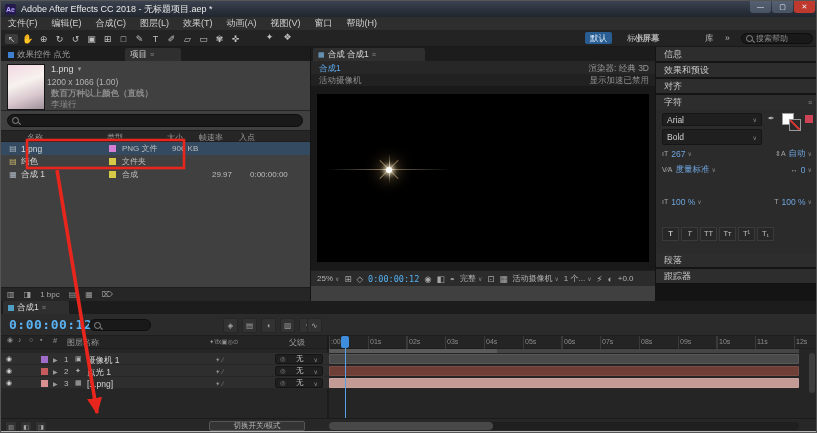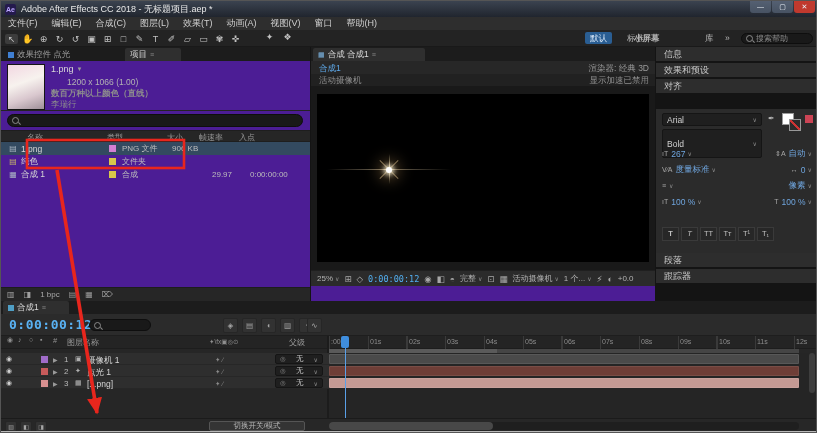--- a/index.html
+++ b/index.html
@@ -27,21 +27,21 @@
   .tool{width:13px;text-align:center;font-size:9px;color:#c2c2c2;}
   .tool.sel{background:#3c3c3c;border-radius:2px;}
   .ws{position:absolute;top:2px;height:12px;line-height:12px;font-size:8.5px;color:#b5b5b5;}
   .ws.active{background:#2a5e93;color:#dceafa;border-radius:2px;padding:0 5px;}
   .searchbox{background:#191919;border:1px solid #0e0e0e;border-radius:6px;display:flex;
     align-items:center;padding-left:4px;box-sizing:border-box;}
   .mag{width:5px;height:5px;border:1px solid #8a8a8a;border-radius:50%;position:relative;margin-right:3px;flex:none;}
   .mag::after{content:"";position:absolute;width:3px;height:1px;background:#8a8a8a;transform:rotate(45deg);right:-3px;bottom:-1px;}
   
   #main{position:absolute;left:0;top:46px;width:100%;height:254px;background:#141414;}
-  .panel{position:absolute;background:#4c1d95;}
+  .panel{position:absolute;background:#404040;}
   .tabbar{position:absolute;left:0;top:0;width:100%;height:14px;background:#1c1c1c;}
   .tab{position:absolute;top:1px;height:13px;display:flex;align-items:center;gap:3px;padding:0 5px;box-sizing:border-box;}
   .tab.active{background:#2f2f2f;border-radius:2px 2px 0 0;color:#d8d8d8;}
   .chip{width:6px;height:6px;flex:none;}
   .menuglyph{color:#8a8a8a;font-size:7px;}
   
   .colhdr{position:absolute;left:0;top:83px;width:100%;height:12px;background:#262626;
     border-top:1px solid #1e1e1e;border-bottom:1px solid #1e1e1e;box-sizing:border-box;}
   .colhdr span{position:absolute;top:1px;font-size:8px;color:#989898;}
   .prow{position:absolute;left:0;width:100%;height:13px;display:flex;align-items:center;}
@@ -151,21 +151,21 @@
           <span class="menuglyph">≡</span>
         </div>
       </div>
       <div class="abs" style="left:0;top:14px;width:100%;height:50px;border-bottom:1px solid #242424;box-sizing:border-box;">
         <div class="abs" style="left:6px;top:3px;width:36px;height:44px;border:1px solid #151515;
              background:linear-gradient(160deg,#f2d7e2 0%,#f7f2ee 40%,#d9c7ce 70%,#9e8f98 100%);"></div>
         <div class="abs" style="left:50px;top:3px;display:flex;align-items:center;gap:3px;">
           <span style="font-size:9px;color:#d8d8d8;">1.png</span>
           <span style="font-size:6px;color:#999;">▼</span>
         </div>
-        <div class="abs" style="left:66px;top:16px;font-size:8.5px;color:#b3b3b3;">1200 x 1066 (1.00)</div>
+        <div class="abs" style="left:46px;top:16px;font-size:8.5px;color:#b3b3b3;">1200 x 1066 (1.00)</div>
         <div class="abs" style="left:50px;top:27px;font-size:8.5px;color:#8d8d8d;font-weight:bold;">数百万种以上颜色（直线）</div>
         <div class="abs" style="left:50px;top:38px;font-size:8.5px;color:#8d8d8d;">李瑞行</div>
       </div>
       <div class="searchbox abs" style="left:6px;top:67px;width:296px;height:13px;border-radius:7px;">
         <span class="mag"></span>
       </div>
       <div class="colhdr">
         <span style="left:26px;">名称</span>
         <span style="left:106px;">类型</span>
         <span style="left:166px;">大小</span>
@@ -272,57 +272,54 @@
     <div class="abs" style="left:655px;top:0;width:162px;height:254px;">
       <div class="ph" style="top:0;">
         <span>信息</span>
       </div>
       <div class="ph" style="top:16px;">
         <span>效果和预设</span>
       </div>
       <div class="ph" style="top:32px;">
         <span>对齐</span>
       </div>
+      <div class="ph" style="top:48px;">
+        <span>字符</span>
+        <span class="menuglyph">≡</span>
+      </div>
       <div class="abs" style="left:0;top:62px;width:162px;height:144px;background:#2b2b2b;">
         <div class="dd abs" style="left:6px;top:4px;width:100px;height:13px;">
           <span>Arial</span>
           <span class="caret">∨</span>
         </div>
         <span class="abs" style="left:112px;top:5px;font-size:8px;color:#b0b0b0;">✒</span>
         <div class="abs" style="left:126px;top:4px;width:10px;height:10px;background:#fff;border:1px solid #999;"></div>
         <div class="abs" style="left:133px;top:10px;width:10px;height:10px;background:#2b2b2b;border:1px solid #999;
              background-image:linear-gradient(45deg,transparent 42%,#cc3333 42%,#cc3333 58%,transparent 58%);"></div>
         <div class="abs" style="left:149px;top:6px;width:8px;height:8px;background:#cc4455;"></div>
-        <div class="dd abs" style="left:6px;top:20px;width:100px;height:29px;">
+        <div class="dd abs" style="left:6px;top:20px;width:100px;height:16px;">
           <span>Bold</span>
           <span class="caret">∨</span>
         </div>
         <div class="crow" style="top:38px;">
           <span class="cic">ıT</span>
           <span class="cval">267</span>
           <span class="caret">∨</span>
           <span class="csp"></span>
           <span class="cic">⇕A</span>
           <span class="cval">自动</span>
           <span class="caret">∨</span>
         </div>
         <div class="crow" style="top:54px;">
           <span class="cic">V∕A</span>
           <span class="cval">度量标准</span>
           <span class="caret">∨</span>
           <span class="csp"></span>
           <span class="cic">↔</span>
           <span class="cval">0</span>
-          <span class="caret">∨</span>
-        </div>
-        <div class="crow" style="top:70px;">
-          <span class="cic">≡</span>
-          <span class="caret">∨</span>
-          <span class="csp"></span>
-          <span class="cval">像素</span>
           <span class="caret">∨</span>
         </div>
         <div class="crow" style="top:86px;">
           <span class="cic">ıT</span>
           <span class="cval">100 %</span>
           <span class="caret">∨</span>
           <span class="csp"></span>
           <span class="cic">T</span>
           <span class="cval">100 %</span>
           <span class="caret">∨</span>

